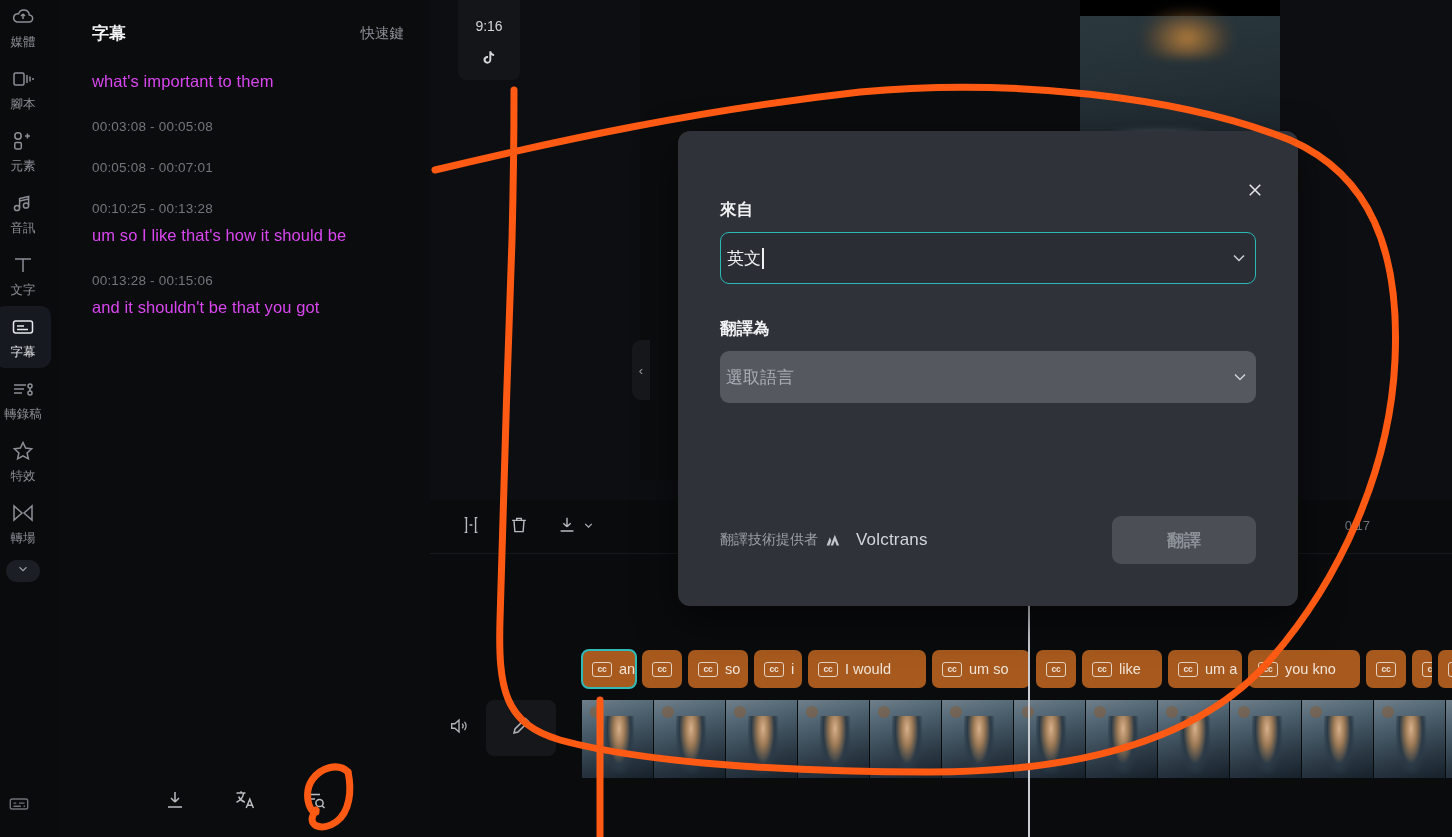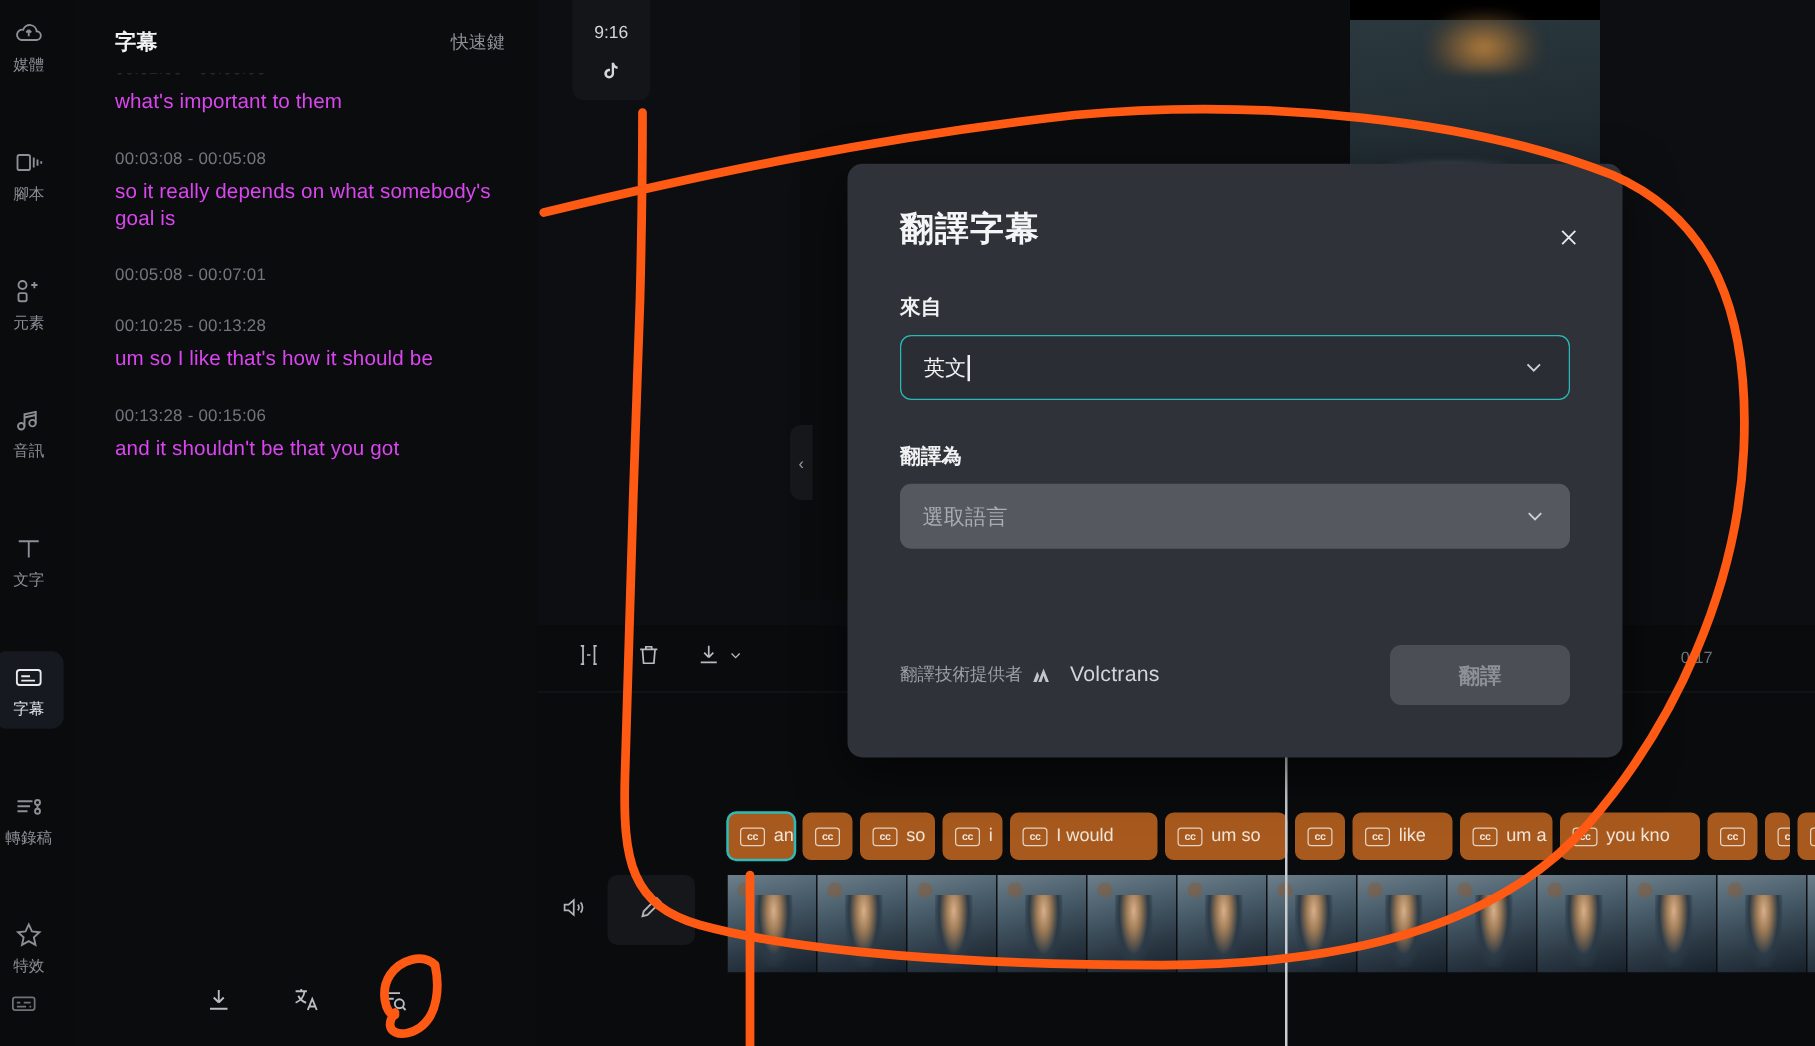--- a/index.html
+++ b/index.html
@@ -10,23 +10,22 @@
     font-family: "Liberation Sans", "DejaVu Sans", sans-serif;
     overflow: hidden;
   }
   #app { position: relative; width: 1452px; height: 837px; background: #08090b; }
 
   
   #rail {
     position: absolute; left: 0; top: 0; width: 60px; height: 837px;
     background: #0a0b0d;
     display: flex; flex-direction: column; align-items: center;
-    padding-top: 12px;
+    padding-top: 2px;
     overflow: hidden;
-    gap: 41px;
   }
   .rail-item {
     width: 56px; min-height: 62px;
     display: flex; flex-direction: column; align-items: center; justify-content: center;
     color: #8b8f96; cursor: pointer; position: relative;
     margin-left: -14px;
   }
   .rail-item.active {
     background: #16191f; border-radius: 10px;
     color: #e8eaed;
@@ -200,21 +199,21 @@
   }
   #modal-title { color: #f4f5f7; font-size: 27px; font-weight: bold; letter-spacing: 1px; }
   #modal-close {
     position: absolute; right: 30px; top: 48px; width: 26px; height: 26px;
     color: #e7e9ec; cursor: pointer; display: flex; align-items: center; justify-content: center;
   }
   #modal-close svg { width: 18px; height: 18px; stroke: currentColor; stroke-width: 2; fill: none; }
   .field-label { color: #f0f1f3; font-size: 16.5px; font-weight: bold; margin-top: 34px; margin-bottom: 11px; }
   .sel-box {
     height: 52px; border-radius: 9px; display: flex; align-items: center;
-    padding: 0 18px; cursor: pointer; position: relative;
+    padding: 0 6px; cursor: pointer; position: relative;
   }
   .sel-box .chev { margin-left: auto; color: #cdd1d6; display: flex; }
   .sel-box .chev svg { width: 20px; height: 20px; stroke: currentColor; fill: none; stroke-width: 1.8; }
   #sel-from {
     background: #2a2d33; border: 1.5px solid #2bb9b7;
   }
   #sel-from .val { color: #eef0f2; font-size: 17px; }
   #sel-from .caret {
     display:inline-block; width: 1.5px; height: 21px; background:#eef0f2; margin-left: 1px;
     vertical-align: middle;
@@ -346,21 +345,20 @@
       <span class="sp-title">字幕</span>
       <span class="sp-shortcut">快速鍵</span>
     </div>
     <div class="sp-list">
       <div class="sub-item">
         <div class="sub-time">00:02:00 - 00:03:08</div>
         <div class="sub-text">what's important to them</div>
       </div>
       <div class="sub-item">
         <div class="sub-time">00:03:08 - 00:05:08</div>
-        <div class="sub-text">so it really depends on what somebody's goal is</div>
       </div>
       <div class="sub-item">
         <div class="sub-time">00:05:08 - 00:07:01</div>
       </div>
       <div class="sub-item">
         <div class="sub-time">00:10:25 - 00:13:28</div>
         <div class="sub-text">um so I like that's how it should be</div>
       </div>
       <div class="sub-item">
         <div class="sub-time">00:13:28 - 00:15:06</div>
@@ -529,21 +527,20 @@
         <div class="vthumb"></div>
         <div class="vthumb"></div>
         <div class="vthumb"></div>
         <div class="vthumb"></div>
         <div class="vthumb"></div>
         <div class="vthumb"></div>
       </div>
   </div>
 
   <div id="modal">
-    <div id="modal-title">翻譯字幕</div>
     <div id="modal-close">
       <span><svg viewBox="0 0 24 24">
             <path d="M5 5l14 14M19 5L5 19"></path>
           </svg></span>
     </div>
 
     <div class="field-label">來自</div>
     <div class="sel-box" id="sel-from">
       <span class="val">英文</span>
         <span class="caret"></span>

